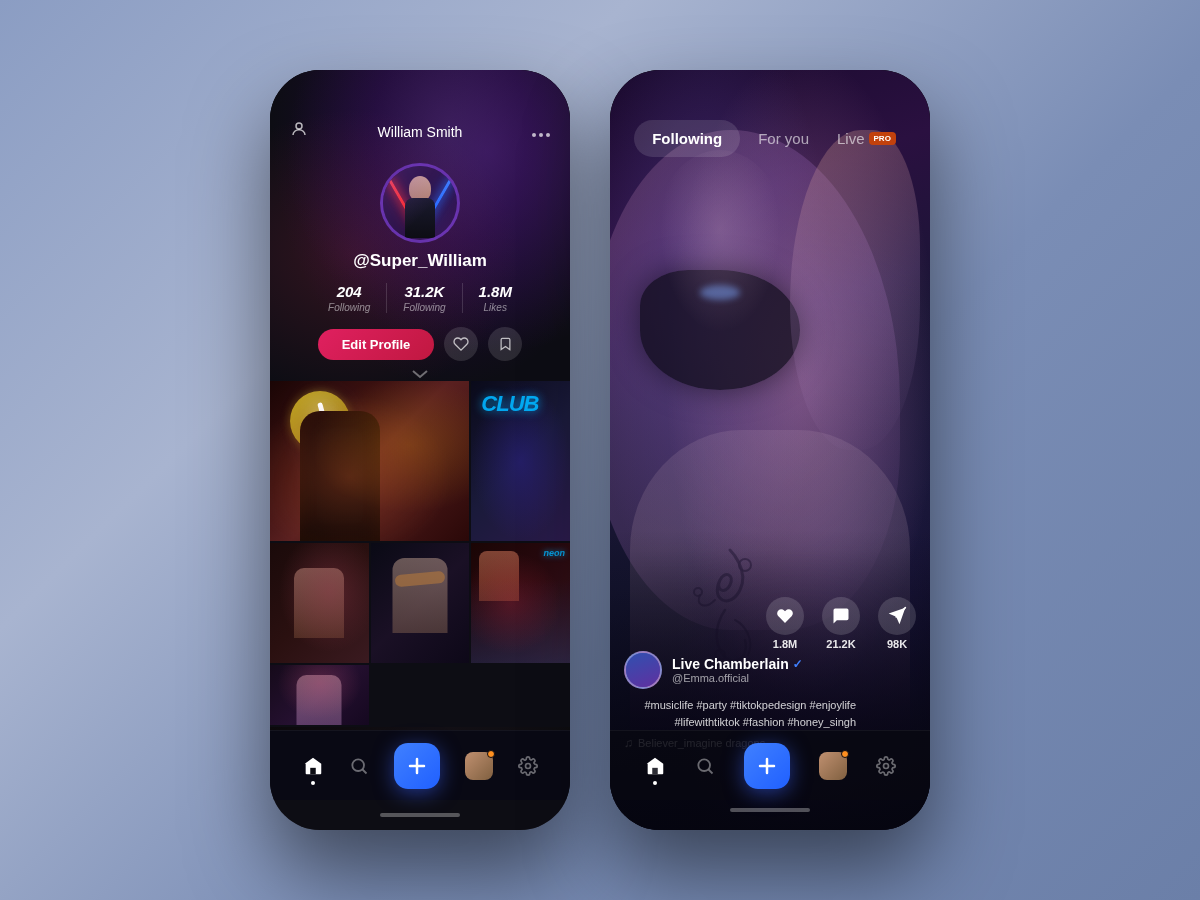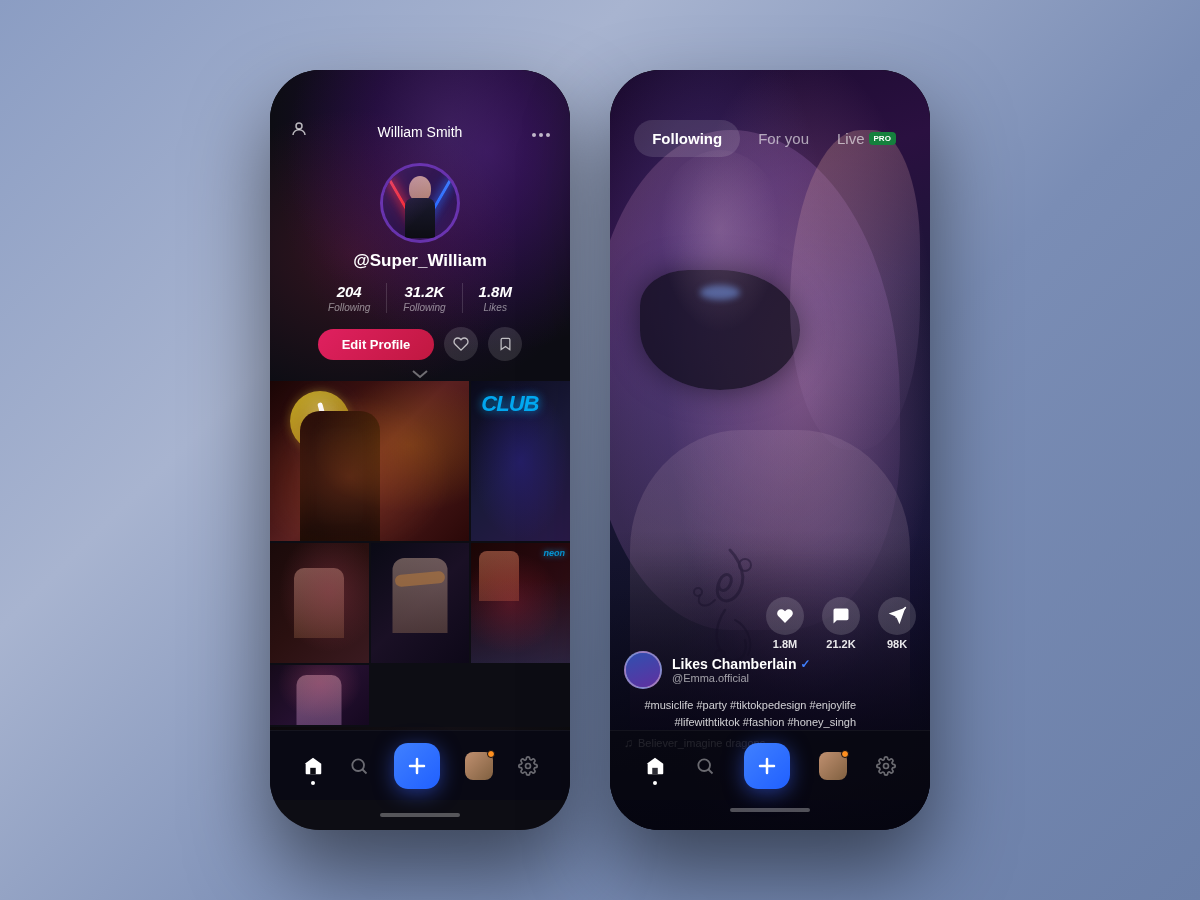--- a/index.html
+++ b/index.html
@@ -461,21 +461,21 @@
       border-radius: 20px;
     }
 
     .live-text {
       color: rgba(255,255,255,0.6);
       font-size: 15px;
       font-weight: 500;
     }
 
     .pro-badge {
-      background: #15803d;
+      background: #c2410c;
       color: #fff;
       font-size: 8px;
       font-weight: 700;
       padding: 2px 5px;
       border-radius: 4px;
     }
 
     
     .feed-video-bg {
       position: absolute;
@@ -979,21 +979,21 @@
       </div>
     </div>
 
     <div class="feed-content-overlay">
       <div class="creator-info">
         <div class="creator-avatar">
           <div class="creator-avatar-inner"></div>
         </div>
         <div class="creator-name-wrap">
           <div class="creator-name">
-            <span>Likes Chamberlain</span>
+            <span>Live Chamberlain</span>
             <span class="verified-badge">✓</span>
           </div>
           <div class="creator-handle">@Emma.official</div>
         </div>
       </div>
       <div class="feed-tags">#musiclife #party #tiktokреdesign #enjoylife<br>#lifewithtiktok #fashion #honey_singh</div>
       <div class="feed-music">
         <span class="music-icon">♫</span>
         <span>Believer_imagine dragons</span>
       </div>

